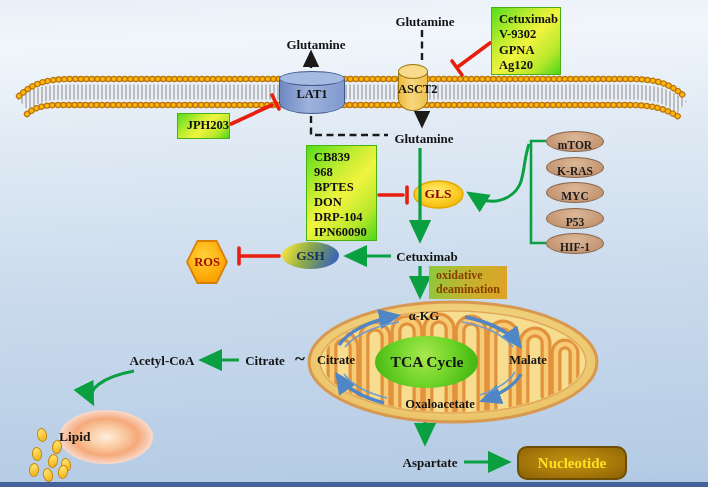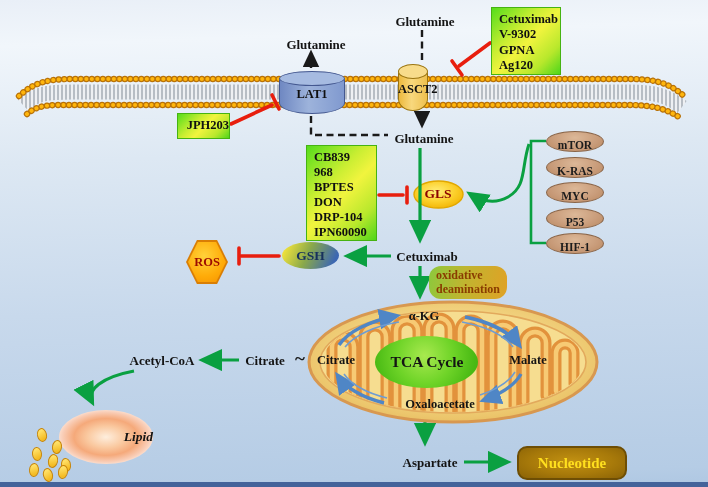--- a/index.html
+++ b/index.html
@@ -44,33 +44,33 @@
     font-weight:bold; font-size:13.5px; color:#16305c;
   }
   .roshex { position:absolute; left:186px; top:240px; width:42px; height:44px;
     clip-path:polygon(26% 0,74% 0,100% 50%,74% 100%,26% 100%,0 50%);
     background:#d97e04; }
   .roshex .inner { position:absolute; inset:2px;
     clip-path:polygon(26% 0,74% 0,100% 50%,74% 100%,26% 100%,0 50%);
     background:radial-gradient(circle at 42% 35%,#ffd23a 0%,#ffab08 60%,#f59100 100%);
     display:flex; align-items:center; justify-content:center;
     font-weight:bold; font-size:12.5px; color:#9c0a00; }
-  .oxbox { position:absolute; left:429px; top:266px; width:78px; height:33px; border-radius:12px;
+  .oxbox { position:absolute; left:429px; top:266px; width:78px; height:33px; border-radius:0;
     background:linear-gradient(100deg,#8cc93c 0%,#c0b530 45%,#e0a125 100%);
     color:#8a3c00; font-weight:bold; font-size:12px; line-height:13.5px;
     box-sizing:border-box; padding:3px 0 0 7px; }
   .nucbox { position:absolute; left:517px; top:446px; width:110px; height:34px; border-radius:10px;
     border:2px solid #6e4e04; box-sizing:border-box;
     background:radial-gradient(ellipse at 50% 45%,#c29112 0%,#a87a0a 55%,#8a6206 100%);
     display:flex; align-items:center; justify-content:center;
     font-weight:bold; font-size:15px; color:#ffdf1e; }
   .lipidell { position:absolute; left:59px; top:410px; width:94px; height:54px; border-radius:50%;
     background:radial-gradient(closest-side,#feeedd 0%,#fac9a0 40%,#f5a97a 68%,#f9cdb6 92%,#fbdccb 100%);
-    display:flex; align-items:center; justify-content:flex-end;
-    font-weight:bold; font-size:13.5px; color:#141414;font-style:italic; }
+    display:flex; align-items:center; justify-content:flex-start;
+    font-weight:bold; font-size:13.5px; color:#141414; }
   .tcaell { position:absolute; left:375px; top:336px; width:103px; height:52px; border-radius:50%;
     background:radial-gradient(circle at 48% 38%,#a8e94f 0%,#6fd428 45%,#49ba14 80%,#3fae12 100%); }
   .droplet { position:absolute; width:10px; height:14px; border-radius:50%;
     border:1.5px solid #c8860a; box-sizing:border-box;
     background:linear-gradient(160deg,#ffe066 20%,#f4bc24 80%); }
   .bottomstrip { position:absolute; left:0; bottom:0; width:708px; height:5px; background:#44639a; }
 </style>
 </head>
 <body>
 

